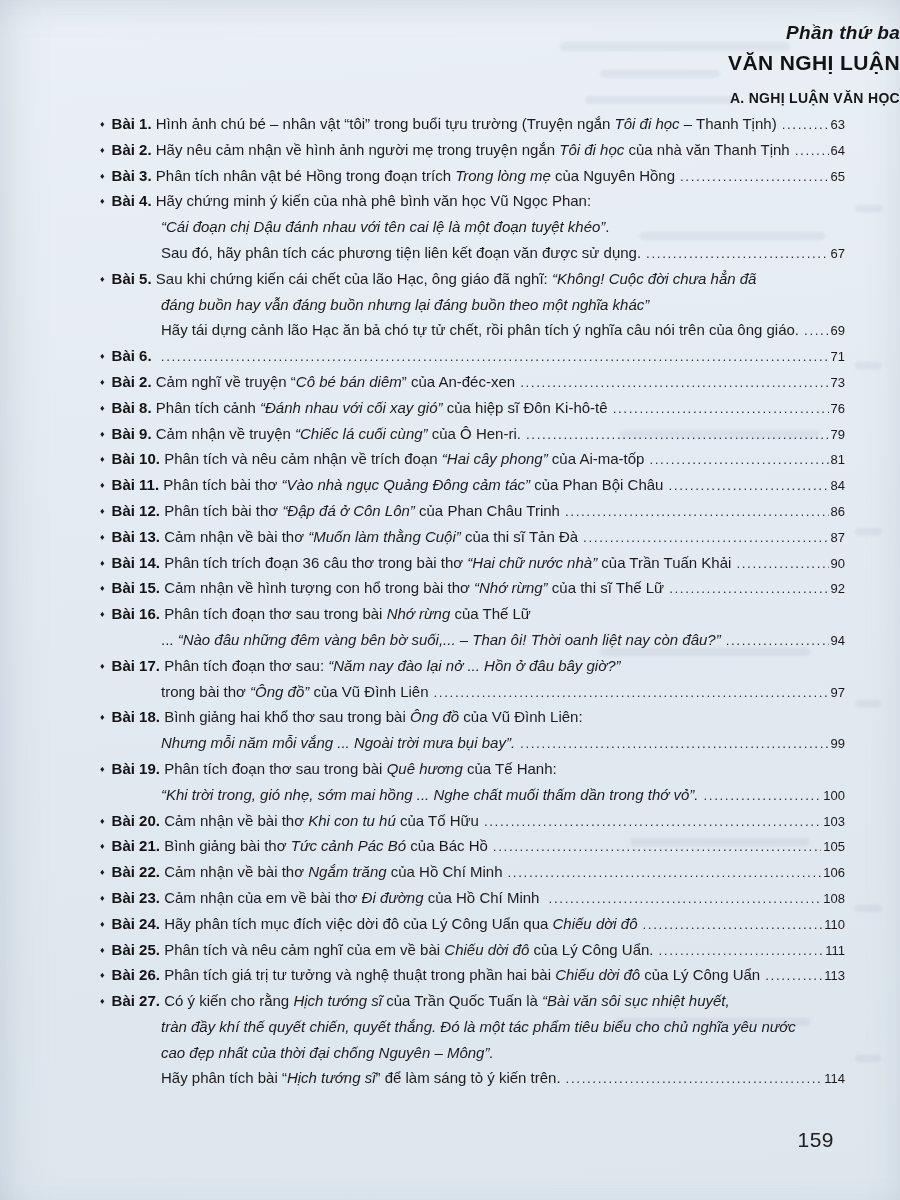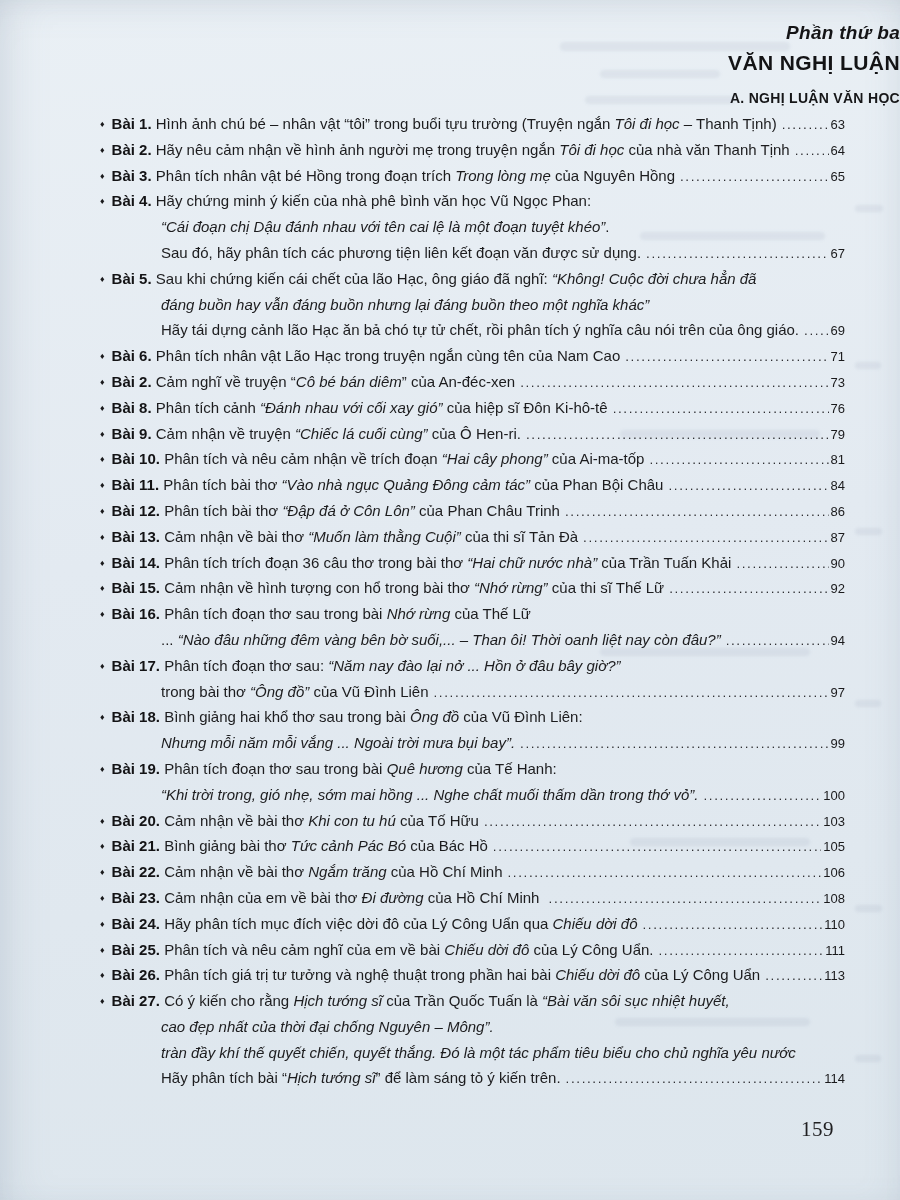--- a/index.html
+++ b/index.html
@@ -23,21 +23,21 @@
   .toc { padding:0 55px 0 97px; }
   .line { display:flex; align-items:baseline; height:25.8px; font-size:15px; }
   .line.cont { padding-left:64px; }
   .bullet { font-size:9px; padding:0 7px 0 3px; position:relative; top:-2px; color:#19191b; }
   .label { font-weight:bold; white-space:pre; color:#131315; }
   .text { white-space:pre; }
   .text span.seg-i { font-style:italic; }
   .leader { flex:1 1 0; min-width:6px; overflow:hidden; white-space:nowrap;
             letter-spacing:1.6px; font-size:13.5px; color:#2e2e32; margin:0 2px 0 5px; }
   .pagenum { white-space:nowrap; font-size:13px; color:#1a1a1c; }
-  .footer { position:absolute; right:66px; bottom:58px; font-size:21px; color:#202022; letter-spacing:.5px;font-family:Liberation Serif, serif; }
+  .footer { position:absolute; right:66px; bottom:48px; font-size:21px; color:#202022; letter-spacing:.5px; }
   
   .ghost { position:absolute; background:rgba(95,115,140,.09); border-radius:4px; filter:blur(1.6px); }
 </style>
 </head>
 <body>
 
 <div class="page">
 
   <div class="ghost" style="left:560px;top:42px;width:230px;height:9px;"></div>
   <div class="ghost" style="left:600px;top:70px;width:120px;height:8px;"></div>
@@ -104,21 +104,20 @@
         <span class="text"><span class="seg-i">đáng buồn hay vẫn đáng buồn nhưng lại đáng buồn theo một nghĩa khác”</span></span>
       </div>
       <div class="line cont">
         <span class="text"><span class="seg-n">Hãy tái dựng cảnh lão Hạc ăn bả chó tự tử chết, rồi phân tích ý nghĩa câu nói trên của ông giáo.</span></span>
         <span class="leader">....................................................................................................................................................................................................................................................................</span>
         <span class="pagenum">69</span>
       </div>
       <div class="line first">
         <span class="bullet">♦</span>
         <span class="label">Bài 6. </span>
-        <span class="text"><span class="seg-n">Phân tích nhân vật Lão Hạc trong truyện ngắn cùng tên của Nam Cao</span></span>
         <span class="leader">....................................................................................................................................................................................................................................................................</span>
         <span class="pagenum">71</span>
       </div>
       <div class="line first">
         <span class="bullet">♦</span>
         <span class="label">Bài 2. </span>
         <span class="text"><span class="seg-n">Cảm nghĩ về truyện “</span><span class="seg-i">Cô bé bán diêm</span><span class="seg-n">” của An-đéc-xen</span></span>
         <span class="leader">....................................................................................................................................................................................................................................................................</span>
         <span class="pagenum">73</span>
       </div>
@@ -266,24 +265,24 @@
         <span class="text"><span class="seg-n">Phân tích giá trị tư tưởng và nghệ thuật trong phần hai bài </span><span class="seg-i">Chiếu dời đô</span><span class="seg-n"> của Lý Công Uẩn</span></span>
         <span class="leader">....................................................................................................................................................................................................................................................................</span>
         <span class="pagenum">113</span>
       </div>
       <div class="line first">
         <span class="bullet">♦</span>
         <span class="label">Bài 27. </span>
         <span class="text"><span class="seg-n">Có ý kiến cho rằng </span><span class="seg-i">Hịch tướng sĩ</span><span class="seg-n"> của Trần Quốc Tuấn là </span><span class="seg-i">“Bài văn sôi sục nhiệt huyết,</span></span>
       </div>
       <div class="line cont">
+        <span class="text"><span class="seg-i">tràn đầy khí thế quyết chiến, quyết thắng. Đó là một tác phẩm tiêu biểu cho chủ nghĩa yêu nước</span></span>
+      </div>
+      <div class="line cont">
         <span class="text"><span class="seg-i">cao đẹp nhất của thời đại chống Nguyên – Mông”.</span></span>
-      </div>
-      <div class="line cont">
-        <span class="text"><span class="seg-i">tràn đầy khí thế quyết chiến, quyết thắng. Đó là một tác phẩm tiêu biểu cho chủ nghĩa yêu nước</span></span>
       </div>
       <div class="line cont">
         <span class="text"><span class="seg-n">Hãy phân tích bài “</span><span class="seg-i">Hịch tướng sĩ</span><span class="seg-n">” để làm sáng tỏ ý kiến trên.</span></span>
         <span class="leader">....................................................................................................................................................................................................................................................................</span>
         <span class="pagenum">114</span>
       </div>
     </div>
 
   <div class="footer">
     <span>159</span>

